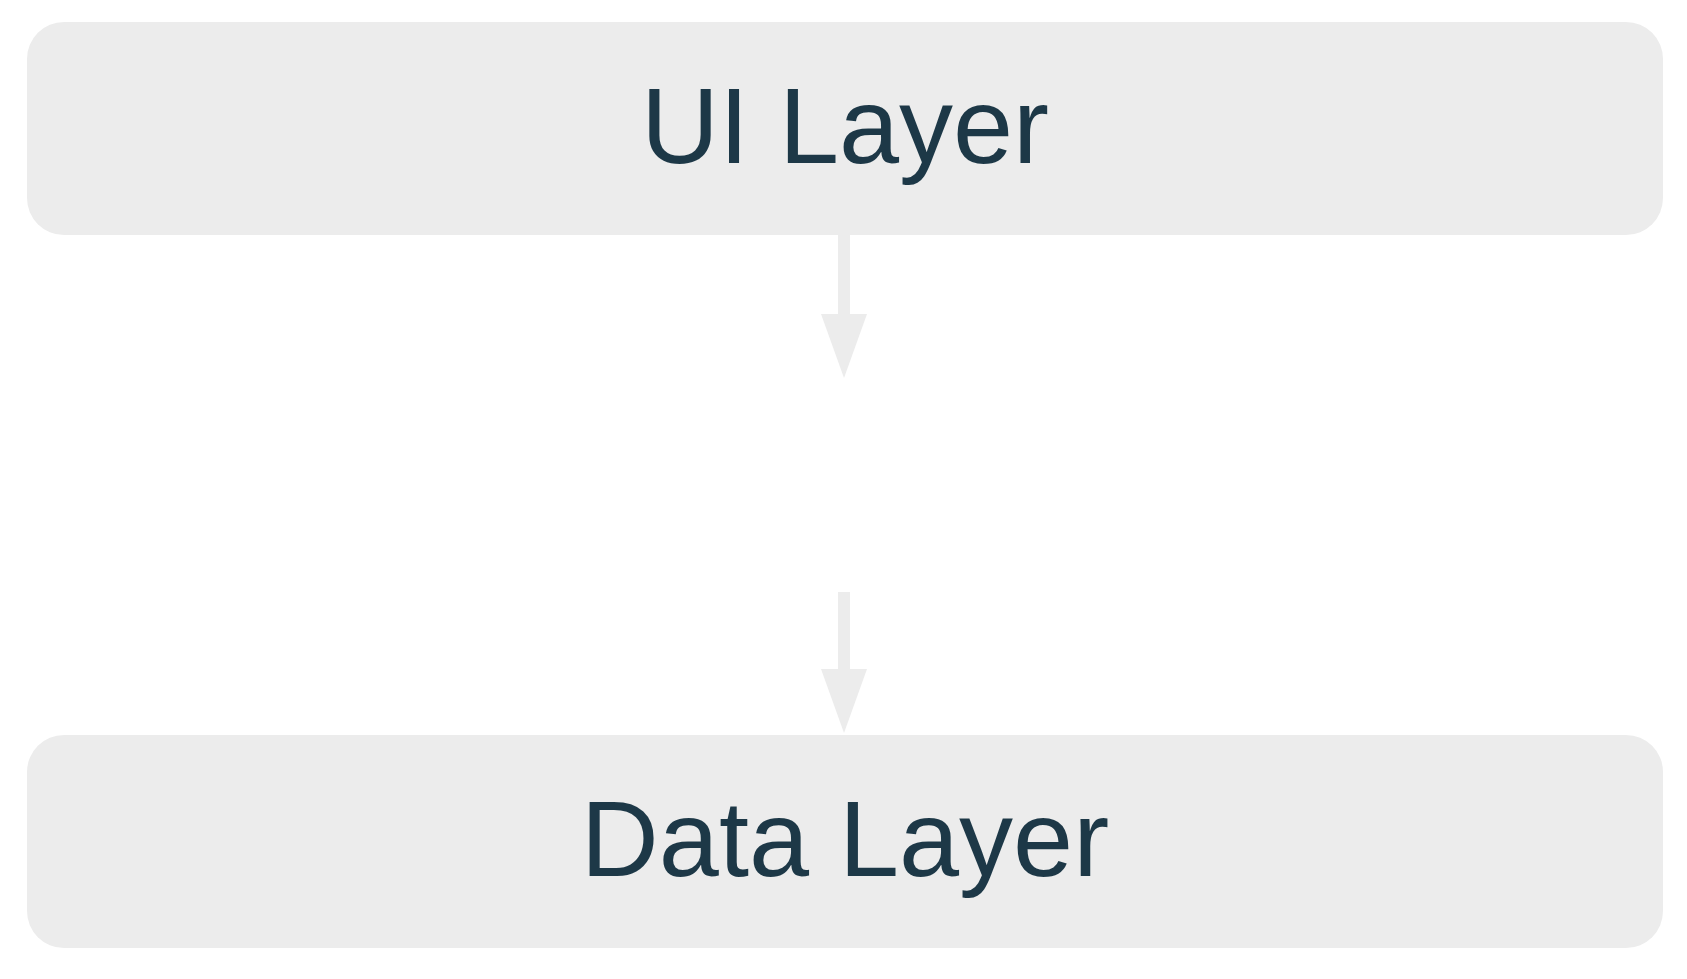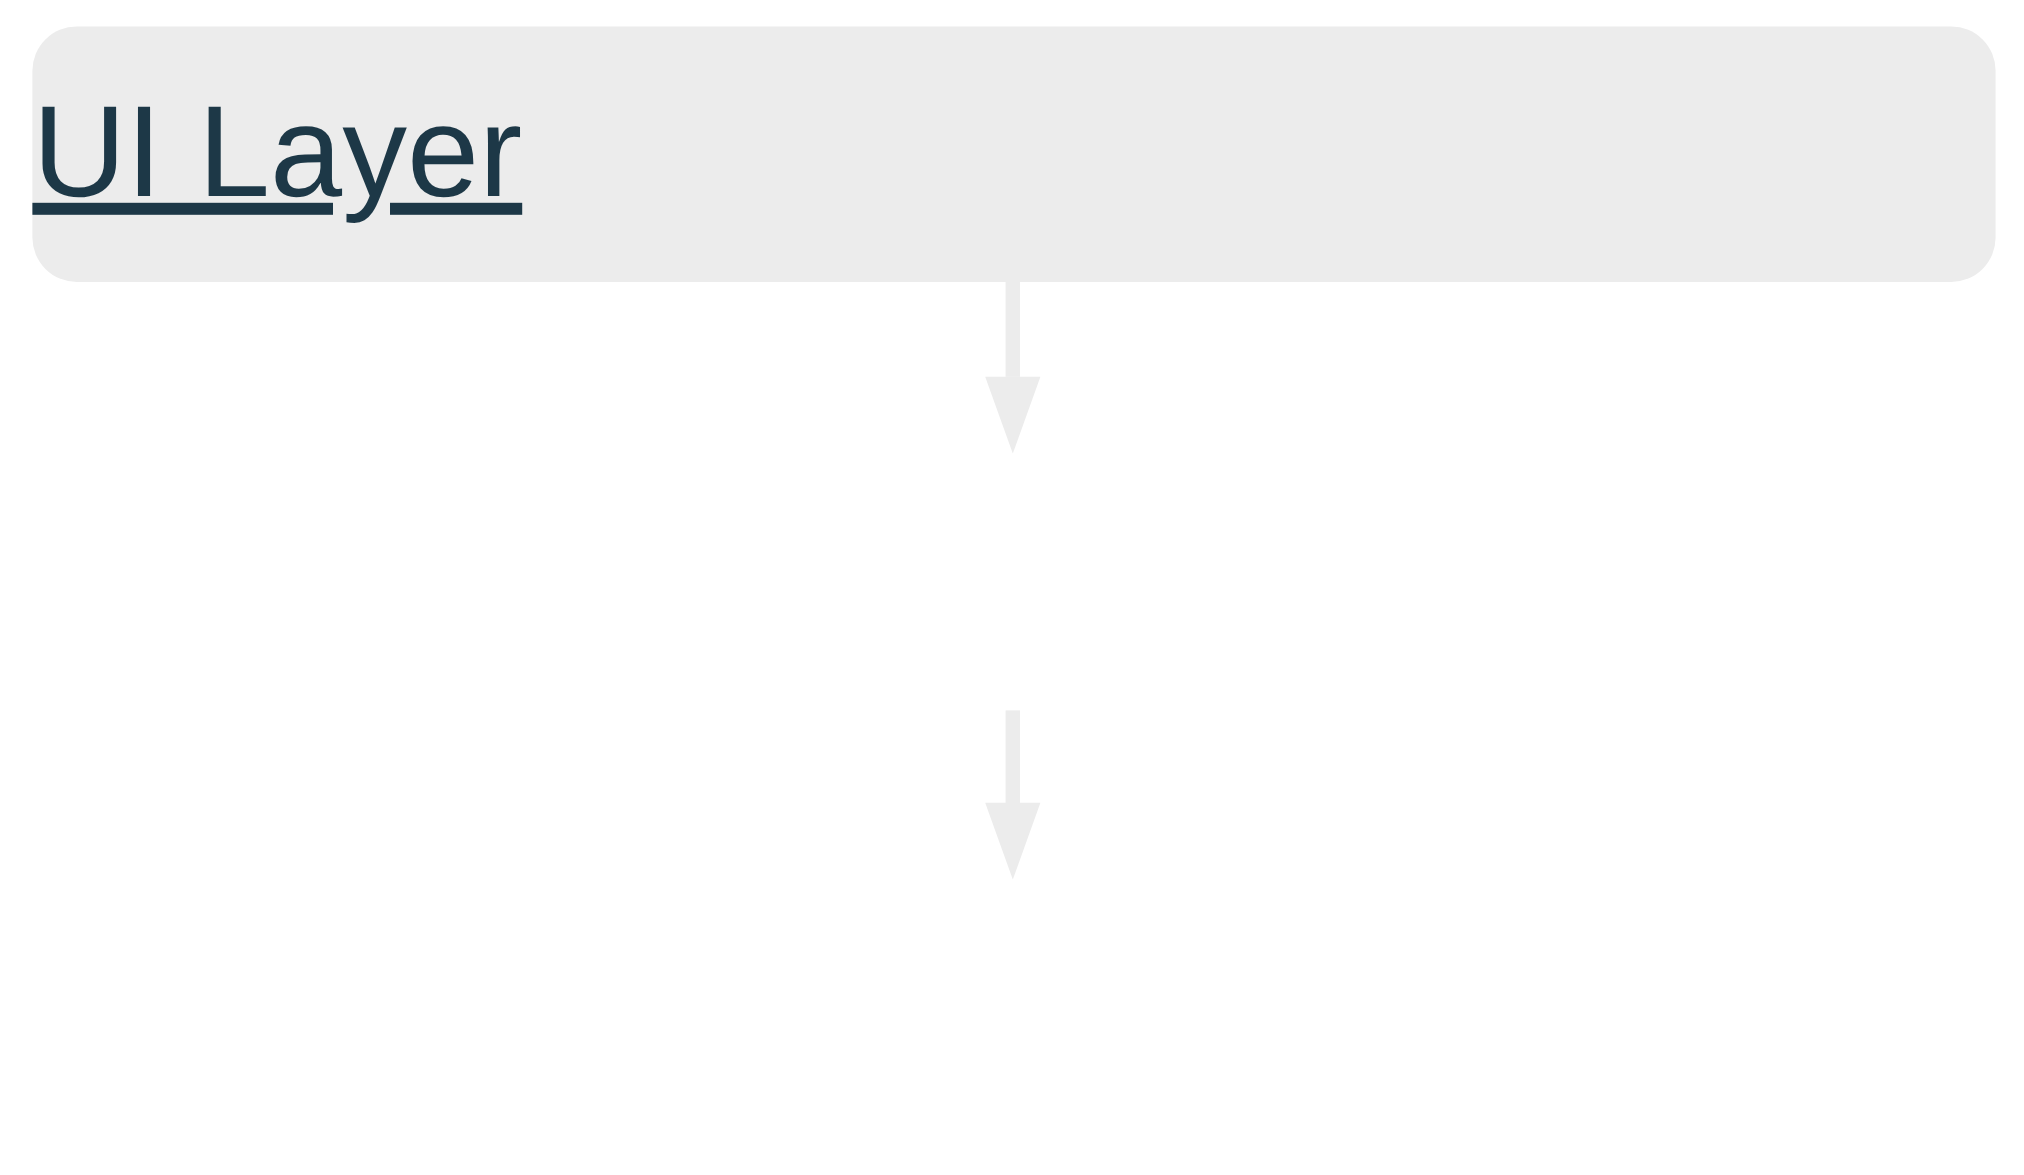--- a/index.html
+++ b/index.html
@@ -16,22 +16,21 @@
     font-family: "Liberation Sans", "DejaVu Sans", sans-serif;
   }
   .layer-box {
     position: absolute;
     left: 27px;
     width: 1636px;
     height: 213px;
     border-radius: 37px;
     display: flex;
     align-items: center;
-    justify-content: flex-start;
-    text-decoration: underline;
+    justify-content: center;
   }
   .layer-box .layer-label {
     font-size: 108px;
     line-height: 1;
     letter-spacing: 0px;
     white-space: nowrap;
     padding-bottom: 6px;
   }
   .layer-box.neutral {
     background: #ececec;
@@ -85,14 +84,17 @@
     <div class="arrow-shaft"></div>
     <div class="arrow-head"></div>
   </div>
 
 
   <div class="down-arrow" id="arrow-domain-data">
     <div class="arrow-shaft"></div>
     <div class="arrow-head"></div>
   </div>
 
+  <div class="layer-box neutral" id="layer-data">
+    <span class="layer-label">Data Layer</span>
+  </div>
 
 </div>
 
 </body></html>

